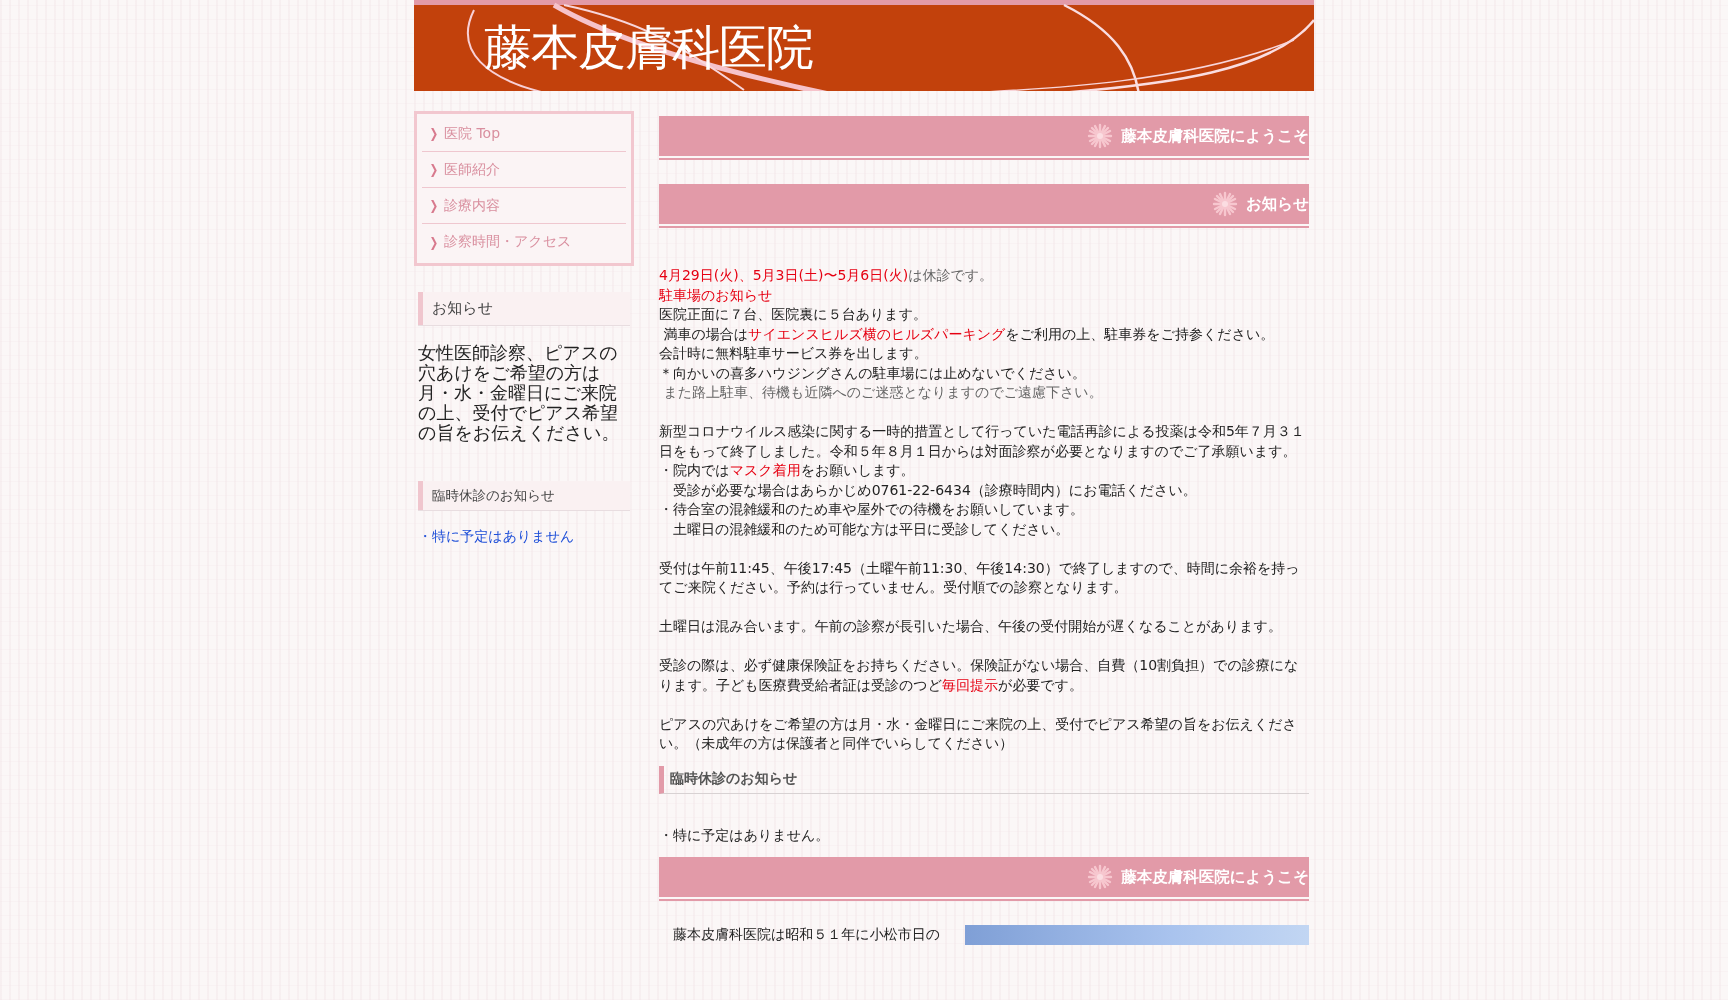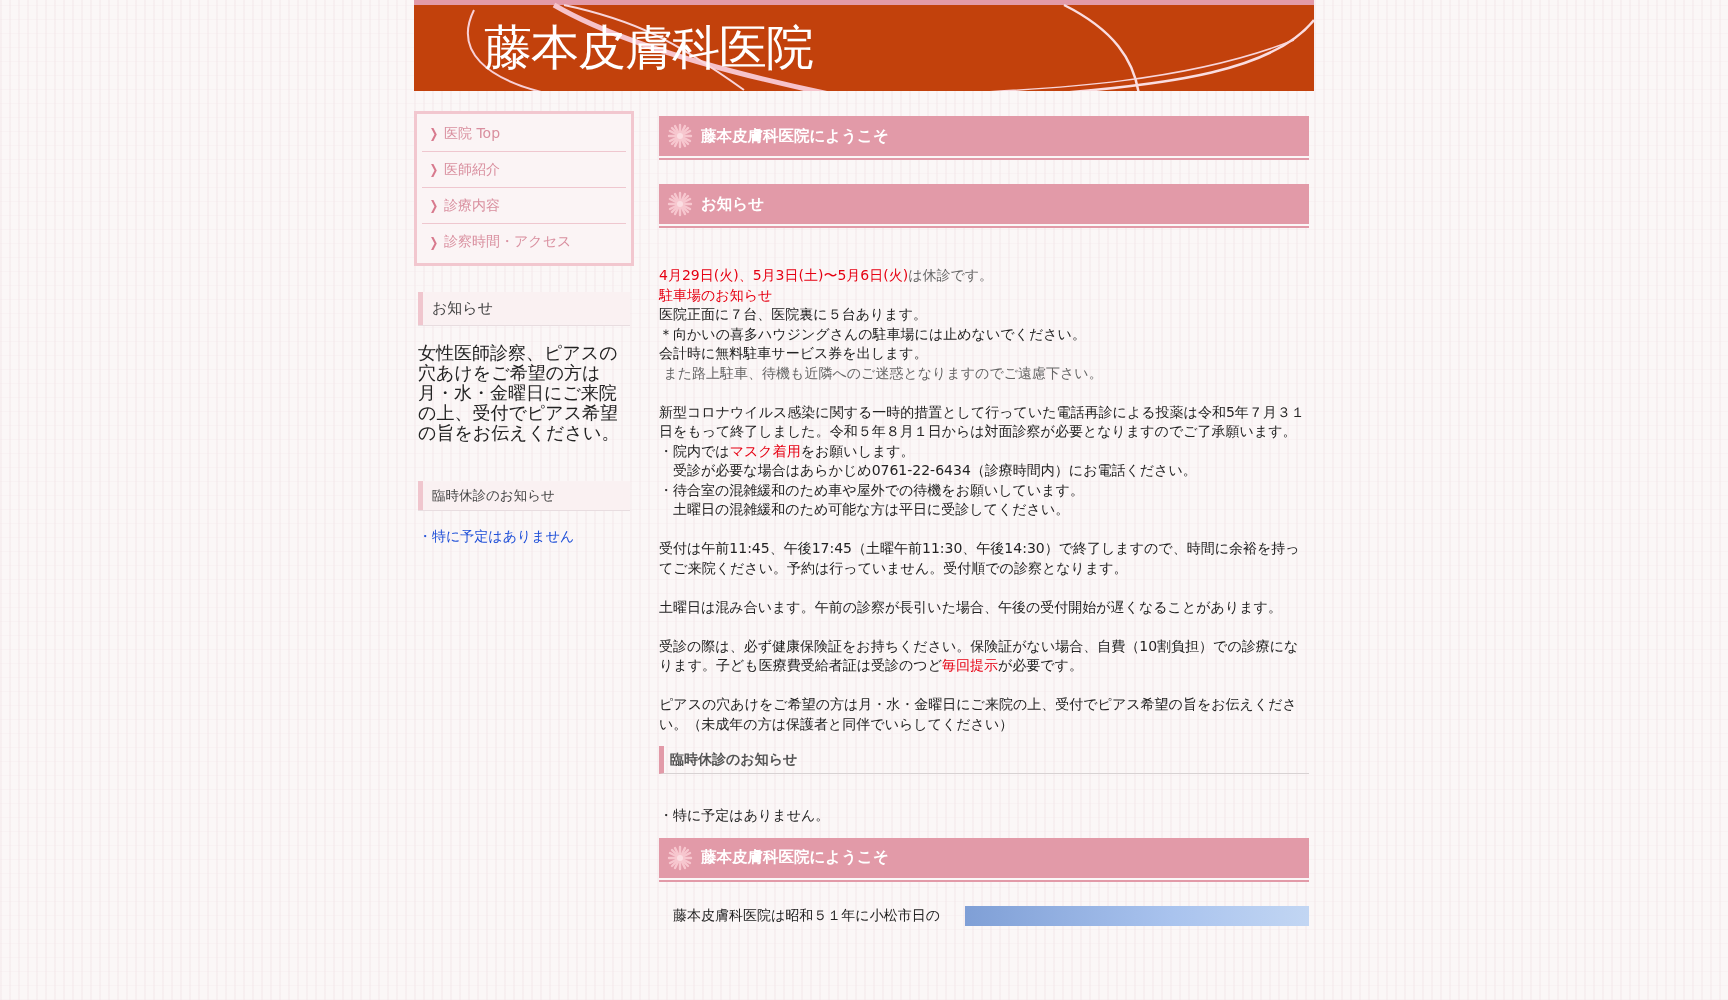--- a/index.html
+++ b/index.html
@@ -52,21 +52,21 @@
     margin: 18px 0 0 4px; width: 214px; font-size: 18px; line-height: 20px; color: #222;
   }
   .side-muted { margin: 18px 0 0 4px; font-size: 14px; color: #1d4ed8; }
 
   
   .main { position: absolute; left: 245px; top: 116px; width: 650px; }
   .pink-heading {
     width: 650px; height: 42px; background: #e29aa8;
     display: flex; align-items: center; padding-left: 8px;
     color: #fff; font-size: 15.5px; font-weight: bold;
-    border-bottom: 2px solid #fbf7f7; box-shadow: 0 2px 0 #e29aa8;
+    border-bottom: 2px solid #fbf7f7; box-shadow: 0 2px 0 #e29aa8; justify-content: flex-end;
   }
   .pink-heading .flower { width: 26px; height: 26px; margin-right: 8px; }
   .content { font-size: 14px; line-height: 19.5px; color: #222; }
   .red { color: #e60012; }
   .gray { color: #666; }
   .p { margin-top: 19.5px; }
   .sub-heading {
     margin-top: 6px; height: 28px; width: 650px;
     border-left: 5px solid #e29aa8; border-bottom: 1px solid #d8d2d3;
     display: flex; align-items: center; padding-left: 6px;
@@ -156,22 +156,25 @@
       </svg>
       <span>お知らせ</span>
     </div>
 
     <div class="content" style="margin-top:40px;">
       <div>
         <span class="red">4月29日(火)、5月3日(土)〜5月6日(火)</span><span class="gray">は休診です。</span>
       </div>
       <div class="red">駐車場のお知らせ</div>
       <div>医院正面に７台、医院裏に５台あります。</div>
+      <div>
+        <span style="white-space:pre"> 満車の場合は</span><span class="red">サイエンスヒルズ横のヒルズパーキング</span><span>をご利用の上、駐車券をご持参ください。</span>
+      </div>
+      <div>会計時に無料駐車サービス券を出します。</div>
       <div>＊向かいの喜多ハウジングさんの駐車場には止めないでください。</div>
-      <div>会計時に無料駐車サービス券を出します。</div>
       <div class="gray" style="white-space:pre"> また路上駐車、待機も近隣へのご迷惑となりますのでご遠慮下さい。</div>
 
       <div class="p">新型コロナウイルス感染に関する一時的措置として行っていた電話再診による投薬は令和5年７月３１日をもって終了しました。令和５年８月１日からは対面診察が必要となりますのでご了承願います。</div>
 
       <div>
         <span>・院内では</span><span class="red">マスク着用</span><span>をお願いします。</span>
       </div>
       <div>　受診が必要な場合はあらかじめ0761-22-6434（診療時間内）にお電話ください。</div>
       <div>・待合室の混雑緩和のため車や屋外での待機をお願いしています。</div>
       <div>　土曜日の混雑緩和のため可能な方は平日に受診してください。</div>

